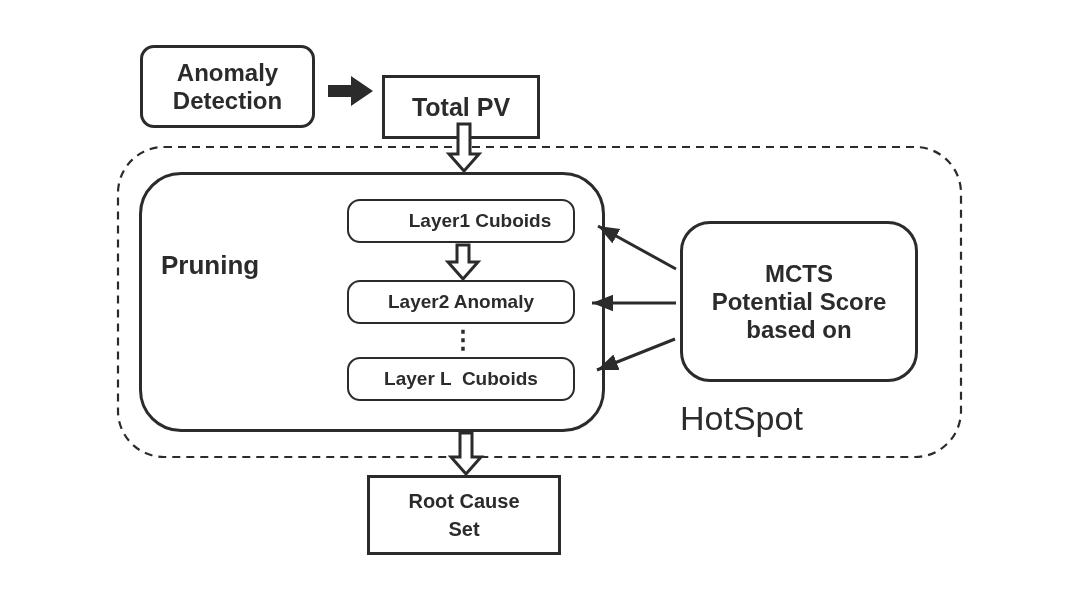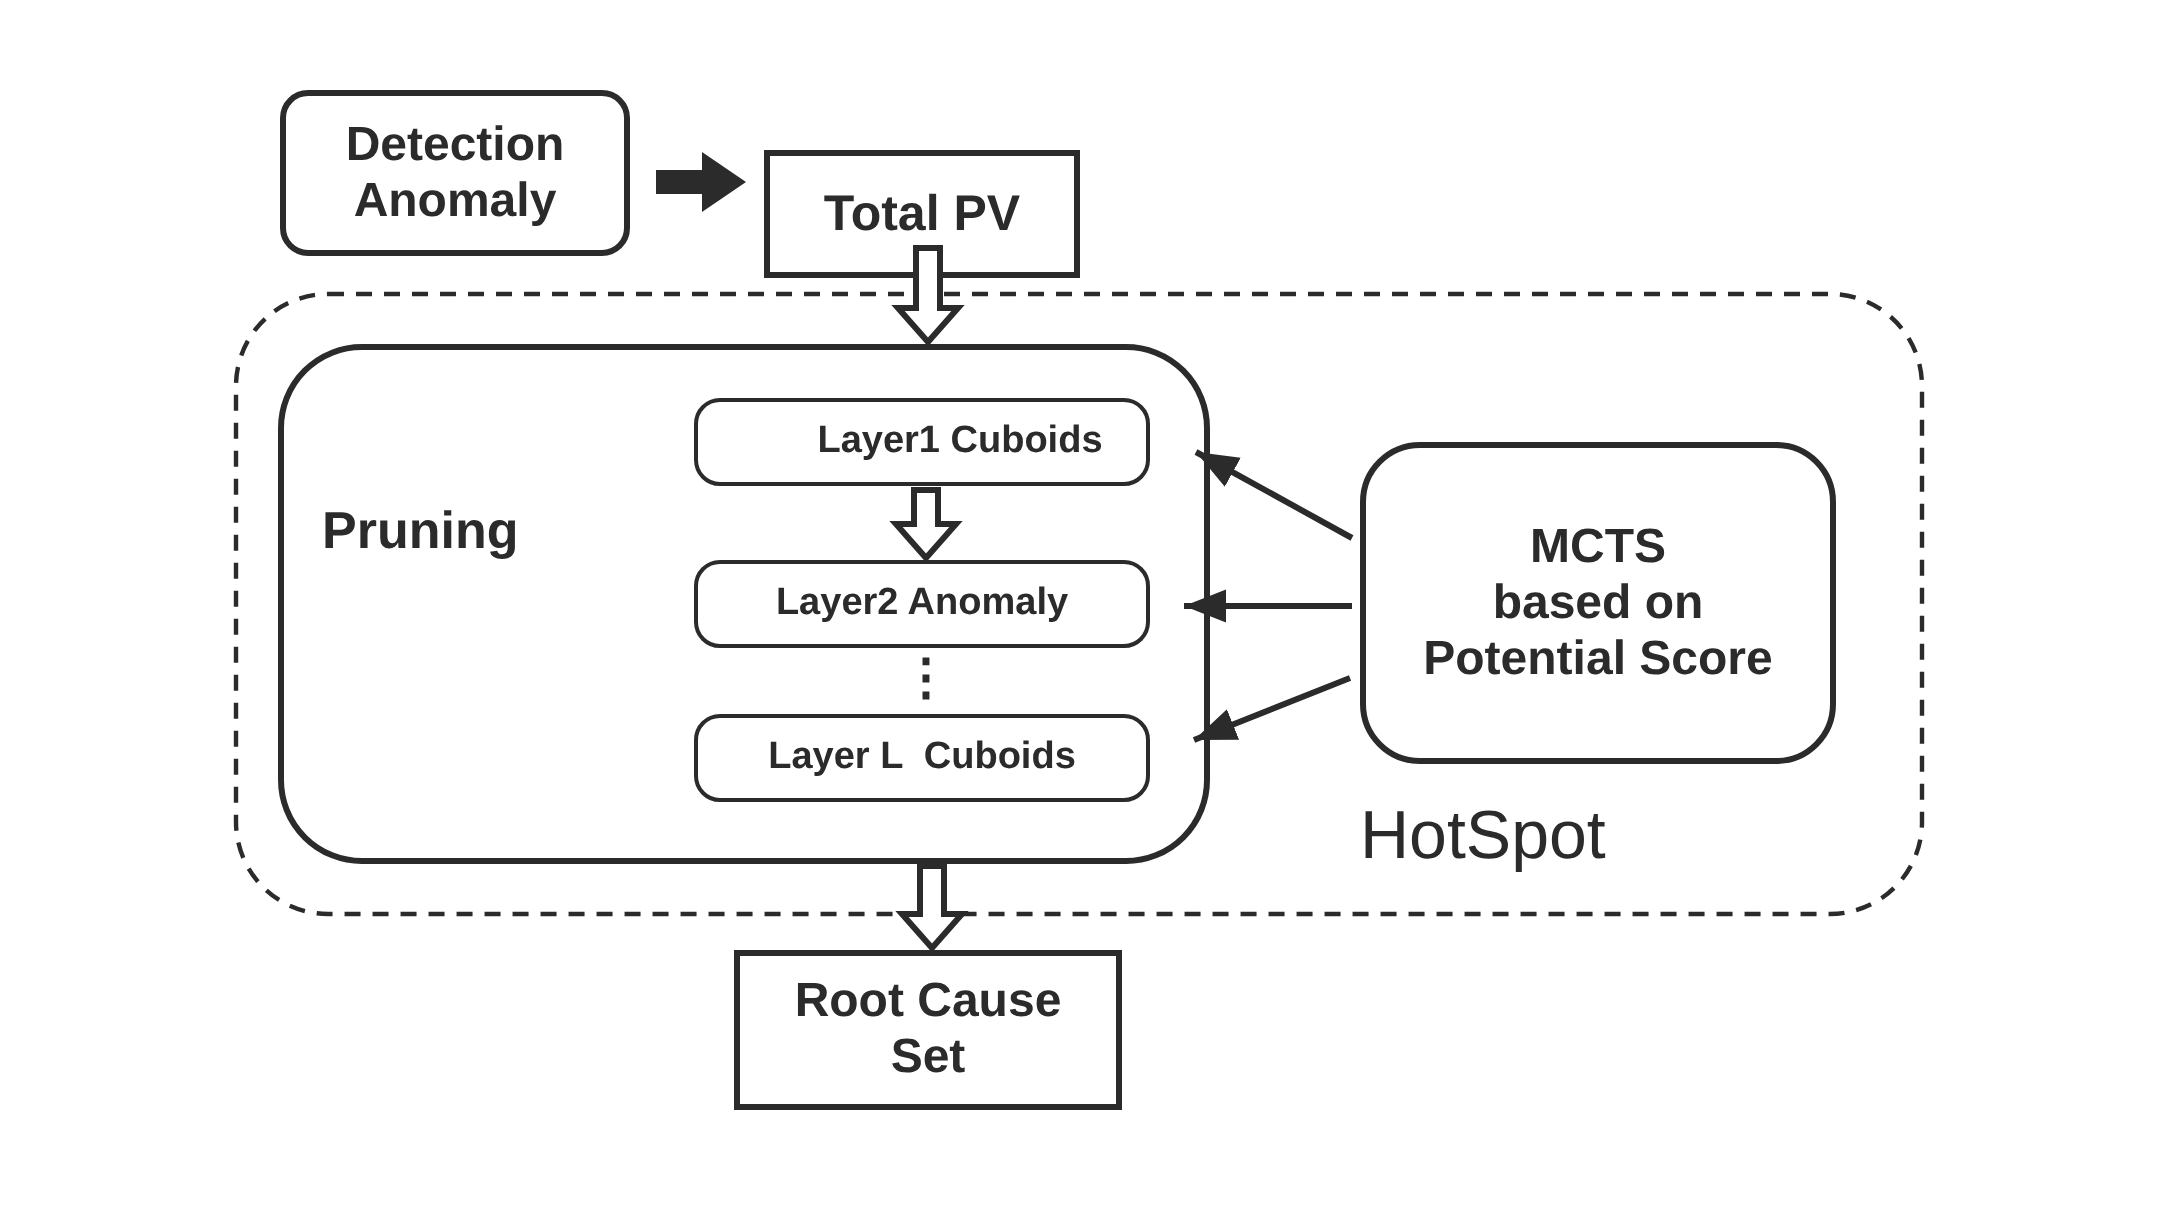--- a/index.html
+++ b/index.html
@@ -19,21 +19,21 @@
     border: 3px solid var(--ink);
     display: flex; flex-direction: column;
     align-items: center; justify-content: center;
     text-align: center;
     font-weight: bold;
   }
   .node span { display: block; }
 
   .anomaly   { left: 140px; top: 45px;  width: 175px; height: 83px; border-radius: 14px; font-size: 24px; line-height: 28px; }
   .totalpv   { left: 382px; top: 58px;  width: 158px; height: 64px; font-size: 25px; margin-top: 17px; }
-  .rootcause { left: 367px; top: 475px; width: 194px; height: 80px; font-size: 24px; line-height: 28px; }
+  .rootcause { left: 367px; top: 475px; width: 194px; height: 80px; font-size: 20px; line-height: 28px; }
 
   .pruning-container {
     position: absolute; left: 139px; top: 172px; width: 466px; height: 260px;
     background: #fff; border: 3px solid var(--ink); border-radius: 42px;
   }
   .pruning-label {
     position: absolute; left: 161px; top: 250px;
     font-size: 26px; line-height: 31px; font-weight: bold; text-align: left;
   }
   .pruning-label span { display: block; }
@@ -73,43 +73,43 @@
 
 <div class="canvas">
 
   <div class="pruning-container"></div>
 
   <div class="pruning-label">
     <span>Pruning</span>
   </div>
 
   <div class="node anomaly">
+    <span>Anomaly</span>
     <span>Detection</span>
-    <span>Anomaly</span>
   </div>
 
   <div class="node totalpv">
     <span>Total PV</span>
   </div>
 
   <div class="layer layer1">
     <span>Layer1 Cuboids</span>
   </div>
   <div class="layer layer2">
     <span>Layer2 Anomaly</span>
   </div>
   <div class="ellipsis">⋮</div>
   <div class="layer layerL">
     <span>Layer L  Cuboids</span>
   </div>
 
   <div class="node mcts">
     <span>MCTS</span>
+    <span>Potential Score</span>
     <span>based on</span>
-    <span>Potential Score</span>
   </div>
 
   <div class="hotspot-label">HotSpot</div>
 
   <div class="node rootcause">
     <span>Root Cause</span>
     <span>Set</span>
   </div>
 
   <svg class="overlay" width="1080" height="608" viewBox="0 0 1080 608" aria-hidden="true">

